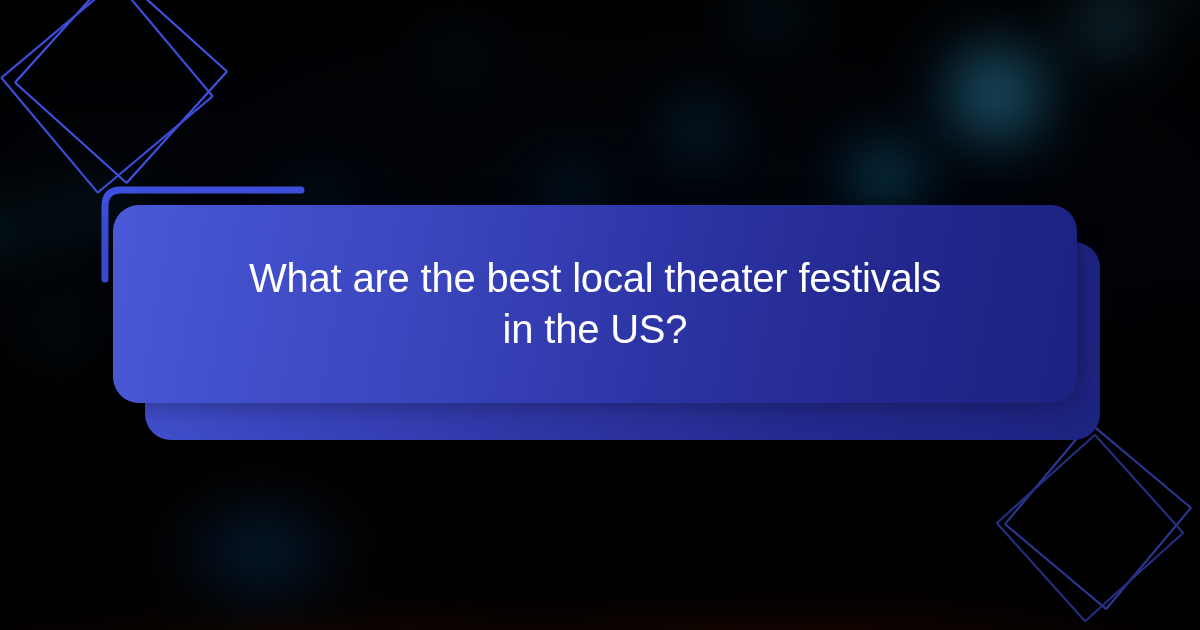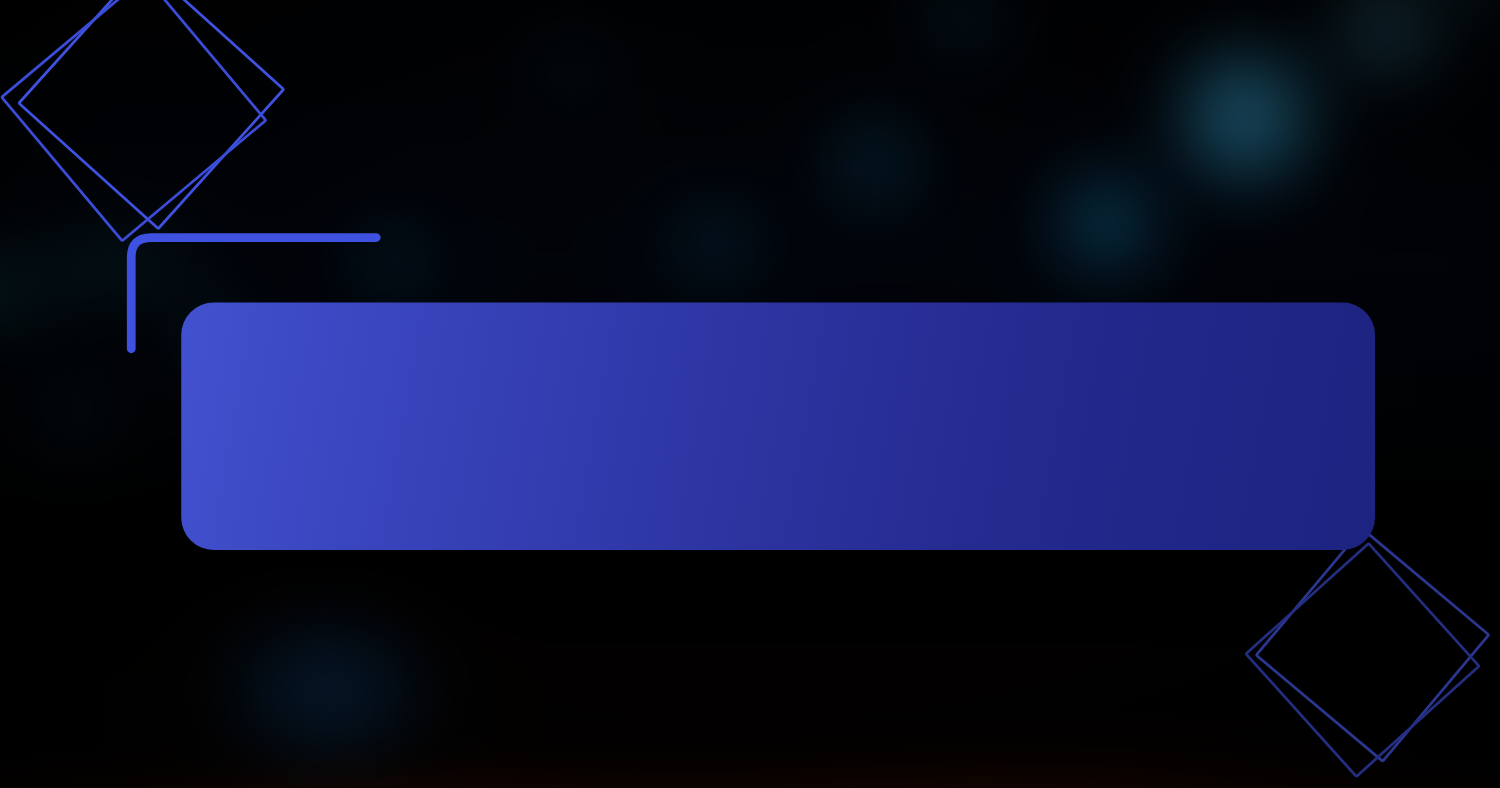--- a/index.html
+++ b/index.html
@@ -127,14 +127,17 @@
   </div>
 
   <div class="bracket">
     <svg width="220" height="110" viewBox="0 0 220 110" fill="none">
       <path d="M7 97 L7 24 Q7 8 23 8 L203 8" stroke="#3f51e0" stroke-width="7" stroke-linecap="round" fill="none"></path>
     </svg>
   </div>
 
   <div class="card-back"></div>
 
+  <div class="card-front">
+    <div class="headline">What are the best local theater festivals in the US?</div>
+  </div>
 
 </div>
 
 </body></html>

